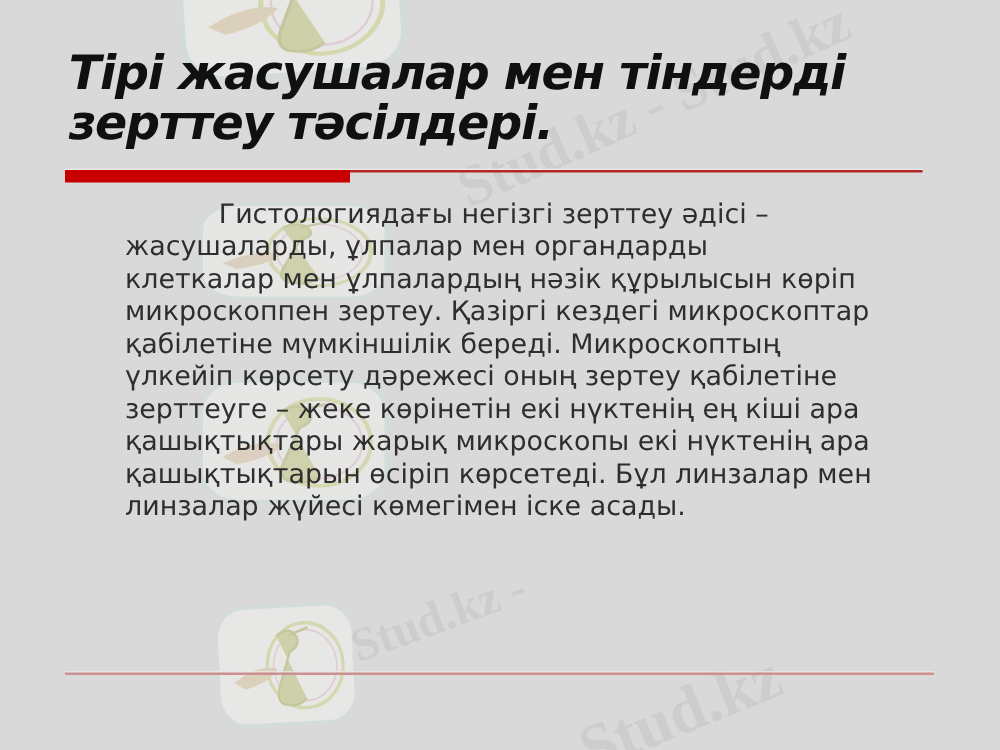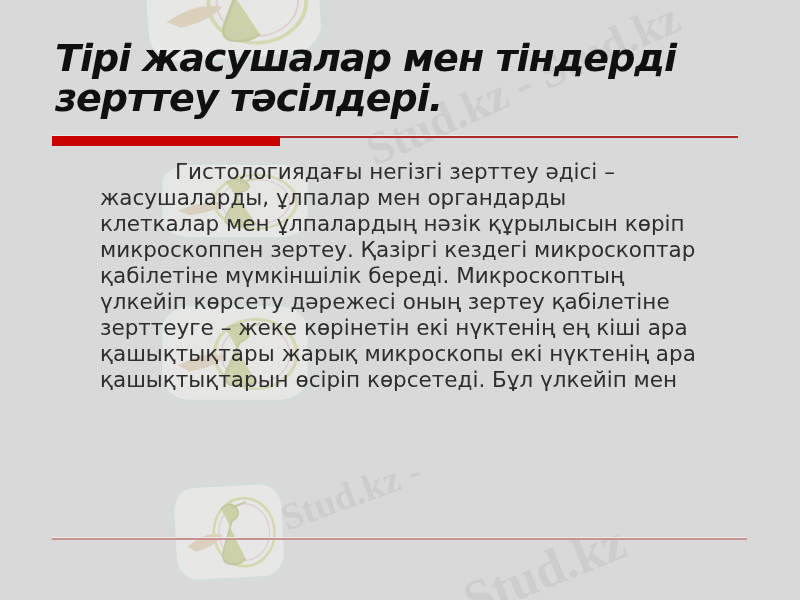--- a/index.html
+++ b/index.html
@@ -117,20 +117,21 @@
 
       <div class="body-line">қабілетіне мүмкіншілік береді. Микроскоптың</div>
 
       <div class="body-line">үлкейіп көрсету дәрежесі оның зертеу қабілетіне</div>
 
 
       <div class="body-line">зерттеуге – жеке көрінетін екі нүктенің ең кіші ара</div>
 
       <div class="body-line">қашықтықтары жарық микроскопы екі нүктенің ара</div>
 
-      <div class="body-line">қашықтықтарын өсіріп көрсетеді. Бұл үлкейіп мен</div>
+      <div class="body-line">қашықтықтарын өсіріп көрсетеді. Бұл линзалар мен</div>
 
+      <div class="body-line">линзалар жүйесі көмегімен іске асады.</div>
     </div>
 
   <div class="rule rule-bottom-light" style="background: rgb(233, 233, 233);"></div>
   <div class="rule rule-bottom-pink" style="background: rgb(203, 144, 144);"></div>
 
 </div>
 
 </body></html>

